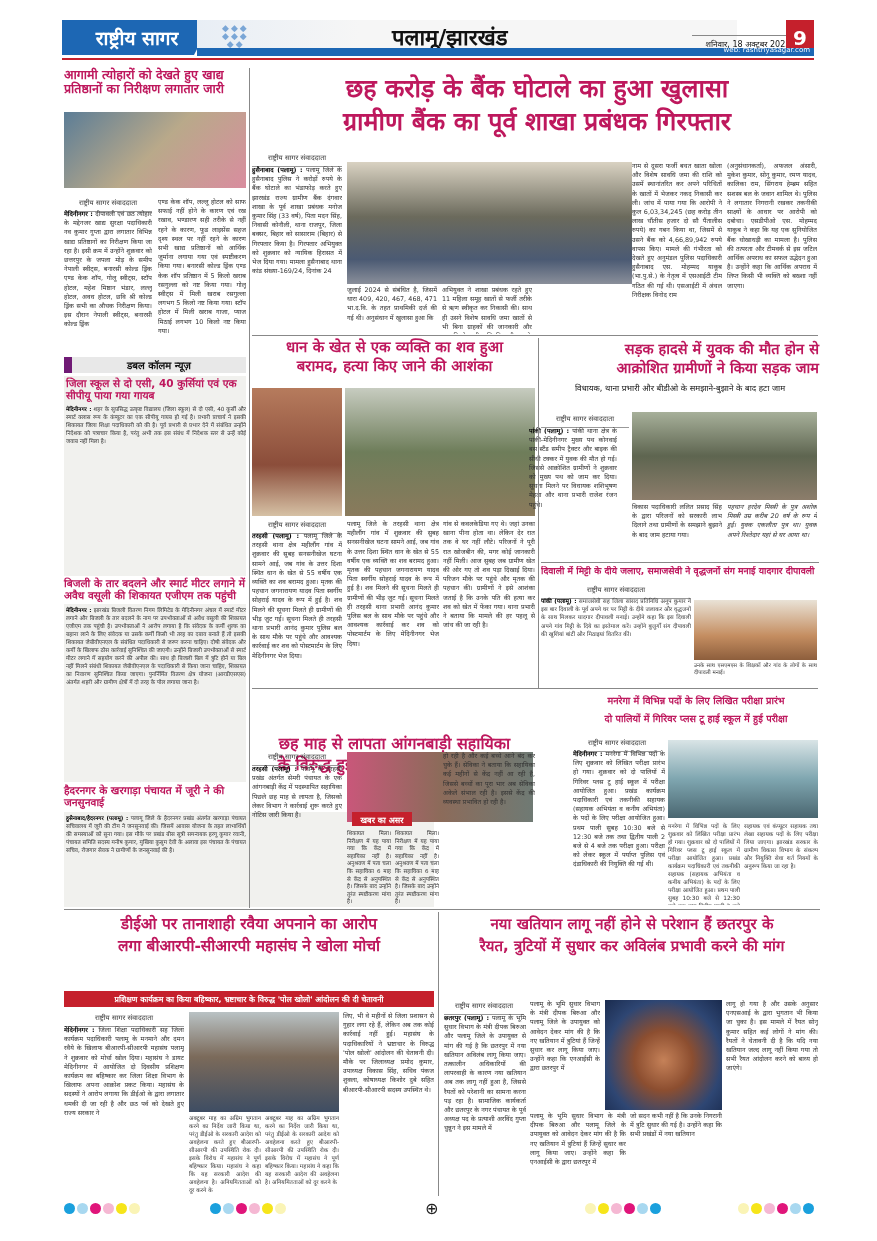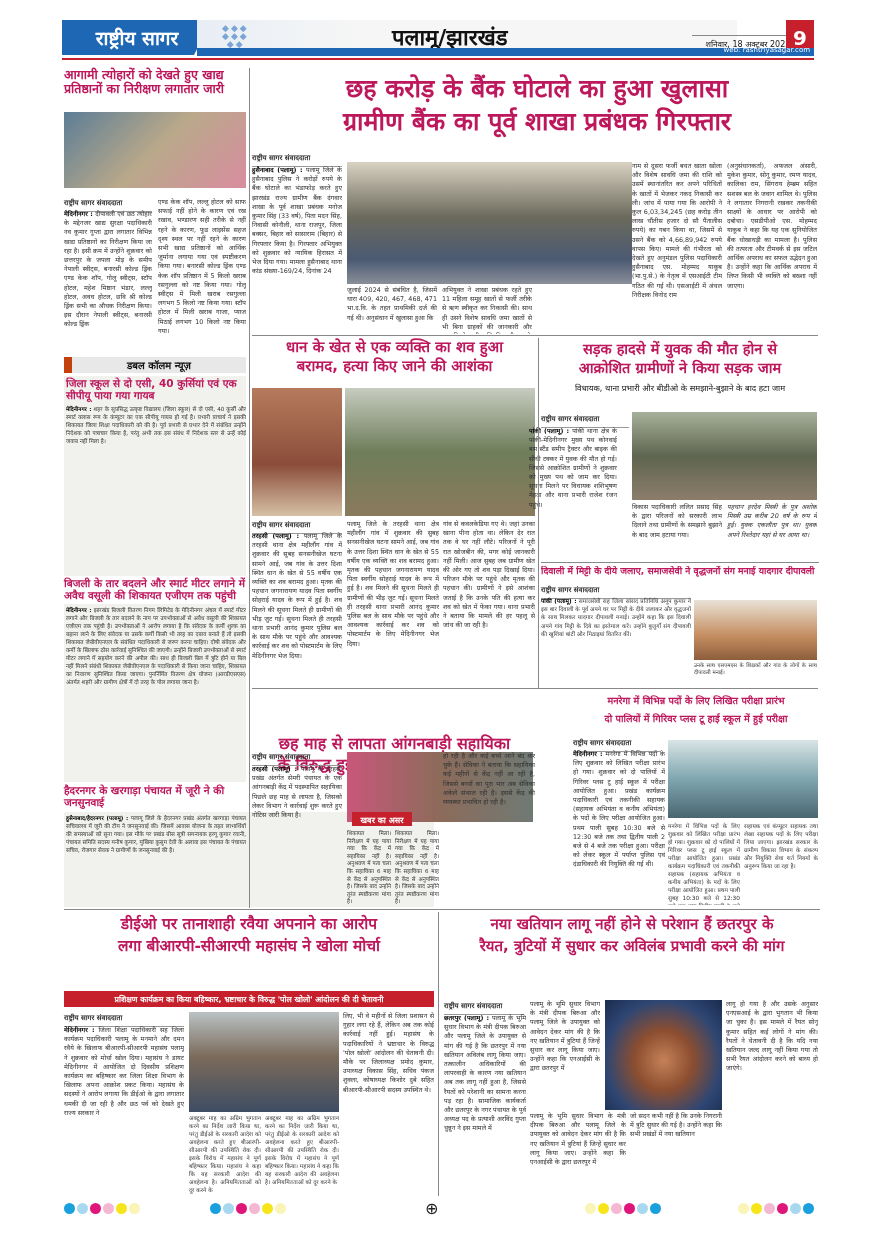--- a/index.html
+++ b/index.html
@@ -14,28 +14,28 @@
 .mast .section{position:absolute;left:330px;top:1px;font-size:22px;font-weight:bold;color:#111;}
 .mast .cityblock{position:absolute;left:630px;top:0;width:112px;text-align:right;}
 .mast .city{font-size:11px;font-weight:bold;display:block;text-align:right;border-bottom:1px solid #888;}
 .mast .date{font-size:8px;display:block;text-align:center;margin-top:2px;}
 .mast .pageno{position:absolute;right:0;top:0;width:28px;height:35px;background:#c5202c;color:#fff;font-weight:bold;font-size:20px;display:flex;align-items:center;justify-content:center;}
 .mast .bluebar{position:absolute;left:135px;top:28px;width:617px;height:8px;background:#1d67b4;}
 .mast .web{position:absolute;right:4px;top:26px;color:#fff;font-size:7px;}
 .mast .redline{position:absolute;left:0;top:38px;width:752px;height:2px;background:#c5202c;}
 
 .head{font-weight:bold;color:#be185d;line-height:1.15;}
-.byline{font-size:7px;color:#333;text-align:left;font-weight:bold;border-bottom:1px solid #999;padding-bottom:4px;}
+.byline{font-size:7px;color:#333;text-align:center;font-weight:normal;border-bottom:1px solid #999;padding-bottom:4px;}
 .body{font-size:6.4px;line-height:9.2px;color:#333;text-align:justify;overflow:hidden;}
 .body b{color:#000;}
 .photo{background:#6b6b6b;overflow:hidden;}
 .vline{background:#888;width:1px;}
 .hline{background:#888;height:1px;}
 .tag{background:#c5202c;color:#fff;font-size:10px;font-weight:bold;display:flex;align-items:center;justify-content:center;}
-.dcol{background:#e8e8e8;font-size:10px;font-weight:bold;display:flex;align-items:center;justify-content:center;border-left:8px solid #c2410c;}
+.dcol{background:#e8e8e8;font-size:10px;font-weight:bold;display:flex;align-items:center;justify-content:center;border-left:8px solid #701a75;}
 .dotsrow{display:flex;gap:2px;}
 .dotsrow span{width:11px;height:11px;border-radius:50%;display:block;}
 .shade{background:#f1f1ee;}
 </style>
 </head>
 <body>
 
 <div class="abs mast">
   <div class="brand">राष्ट्रीय सागर</div>
   <div class="mid"></div>
@@ -88,21 +88,21 @@
   <div>धान के खेत से एक व्यक्ति का शव हुआ</div>
   <div>बरामद, हत्या किए जाने की आशंका</div>
 </div>
 <div class="abs photo" style="left:252px;top:388px;width:90px;height:128px;background:linear-gradient(180deg,#b67b5d,#8b4d3a 60%,#d6c1a5);"></div>
 <div class="abs photo" style="left:345px;top:388px;width:190px;height:128px;background:linear-gradient(180deg,#c7ccc0,#6e7d5a 50%,#8a7a5c);"></div>
 <div class="abs byline" style="left:252px;top:520px;width:90px;">राष्ट्रीय सागर संवाददाता</div>
 <div class="abs body" style="left:252px;top:532px;width:90px;height:150px;"><b>तरहसी (पलामू) :</b> <span>पलामू जिले के तरहसी थाना क्षेत्र महीलौंग गांव में शुक्रवार की सुबह सनसनीखेज घटना सामने आई, जब गांव के उत्तर दिशा स्थित धान के खेत से 55 वर्षीय एक व्यक्ति का शव बरामद हुआ। मृतक की पहचान जगनारायण यादव पिता स्वर्गीय सोहराई यादव के रूप में हुई है। शव मिलने की सूचना मिलते ही ग्रामीणों की भीड़ जुट गई। सूचना मिलते ही तरहसी थाना प्रभारी आनंद कुमार पुलिस बल के साथ मौके पर पहुंचे और आवश्यक कार्रवाई कर शव को पोस्टमार्टम के लिए मेदिनीनगर भेज दिया।</span></div>
 <div class="abs body" style="left:347px;top:520px;width:92px;height:162px;">पलामू जिले के तरहसी थाना क्षेत्र महीलौंग गांव में शुक्रवार की सुबह सनसनीखेज घटना सामने आई, जब गांव के उत्तर दिशा स्थित धान के खेत से 55 वर्षीय एक व्यक्ति का शव बरामद हुआ। मृतक की पहचान जगनारायण यादव पिता स्वर्गीय सोहराई यादव के रूप में हुई है। शव मिलने की सूचना मिलते ही ग्रामीणों की भीड़ जुट गई। सूचना मिलते ही तरहसी थाना प्रभारी आनंद कुमार पुलिस बल के साथ मौके पर पहुंचे और आवश्यक कार्रवाई कर शव को पोस्टमार्टम के लिए मेदिनीनगर भेज दिया।</div>
 <div class="abs body" style="left:443px;top:520px;width:92px;height:162px;">गांव से कवलकेडिया गए थे। जहां उनका खाना पीना होता था। लेकिन देर रात तक वे घर नहीं लौटे। परिजनों ने पूरी रात खोजबीन की, मगर कोई जानकारी नहीं मिली। आज सुबह जब ग्रामीण खेत की ओर गए तो शव पड़ा दिखाई दिया। परिजन मौके पर पहुंचे और मृतक की पहचान की। ग्रामीणों ने इसे आशंका जताई है कि उनके पति की हत्या कर शव को खेत में फेंका गया। थाना प्रभारी ने बताया कि मामले की हर पहलू से जांच की जा रही है।</div>
 
-<div class="abs head" style="left:541px;top:340px;width:278px;font-size:14.5px;line-height:19px;text-align:center;">
+<div class="abs head" style="left:541px;top:340px;width:278px;font-size:14.5px;line-height:19px;text-align:right;">
   <div>सड़क हादसे में युवक की मौत होन से</div>
   <div>आक्रोशित ग्रामीणों ने किया सड़क जाम</div>
 </div>
 <div class="abs" style="left:541px;top:382px;width:278px;font-size:8.2px;text-align:center;">विधायक, थाना प्रभारी और बीडीओ के समझाने-बुझाने के बाद हटा जाम</div>
 <div class="abs byline" style="left:541px;top:414px;width:88px;">राष्ट्रीय सागर संवाददाता</div>
 <div class="abs body" style="left:529px;top:427px;width:88px;height:130px;"><b>पांकी (पलामू) :</b> <span>पांकी थाना क्षेत्र के पांकी-मेदिनीनगर मुख्य पथ कोनवाई बस स्टैंड समीप ट्रैक्टर और बाइक की सीधी टक्कर में युवक की मौत हो गई। जिससे आक्रोशित ग्रामीणों ने शुक्रवार को मुख्य पथ को जाम कर दिया। सूचना मिलने पर विधायक शशिभूषण मेहता और थाना प्रभारी राजेश रंजन पहुंचे।</span></div>
 <div class="abs photo" style="left:632px;top:412px;width:185px;height:88px;background:linear-gradient(180deg,#a7b09a,#5e6550 50%,#8c7d6b);"></div>
 <div class="abs body" style="left:632px;top:503px;width:90px;height:55px;">विकास पदाधिकारी ललित प्रसाद सिंह के द्वारा परिजनों को सरकारी लाभ दिलाने तथा ग्रामीणों के समझाने बुझाने के बाद जाम हटाया गया।</div>
 <div class="abs body" style="left:727px;top:503px;width:90px;height:55px;font-style:italic;">पहचान हरदेव मिस्त्री के पुत्र अशोक मिस्त्री उम्र करीब 20 वर्ष के रूप में हुई। युवक एकलौता पुत्र था। युवक अपने रिश्तेदार यहां से घर आया था।</div>
 

